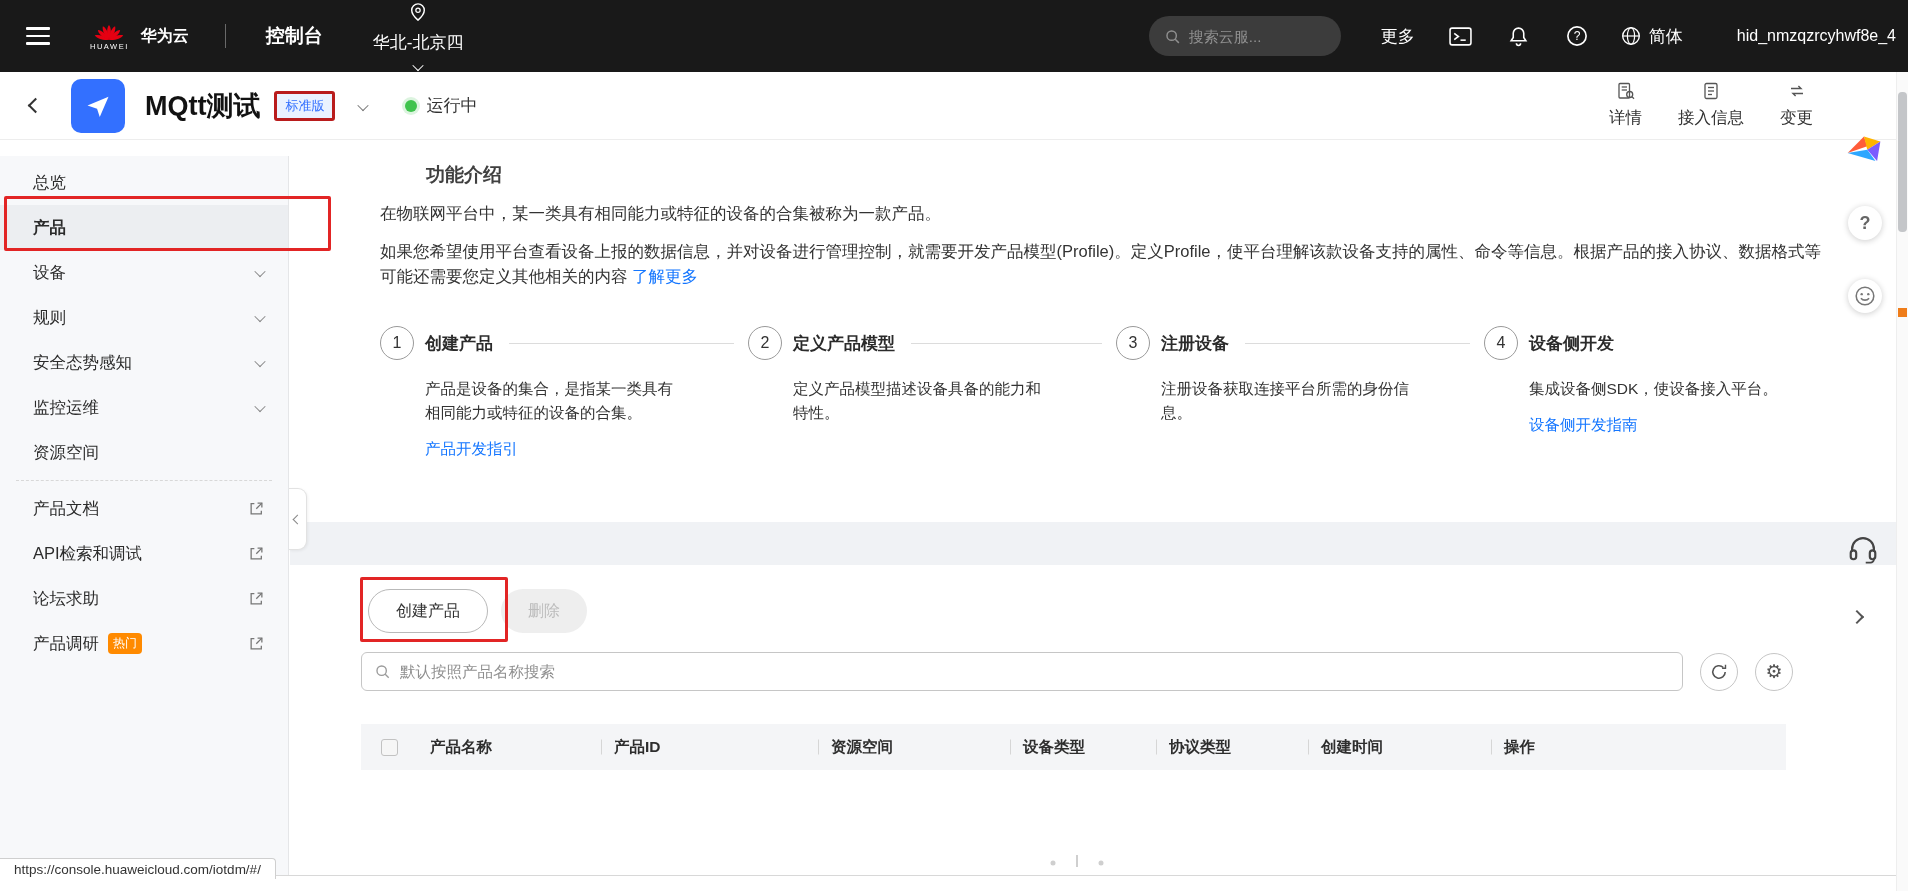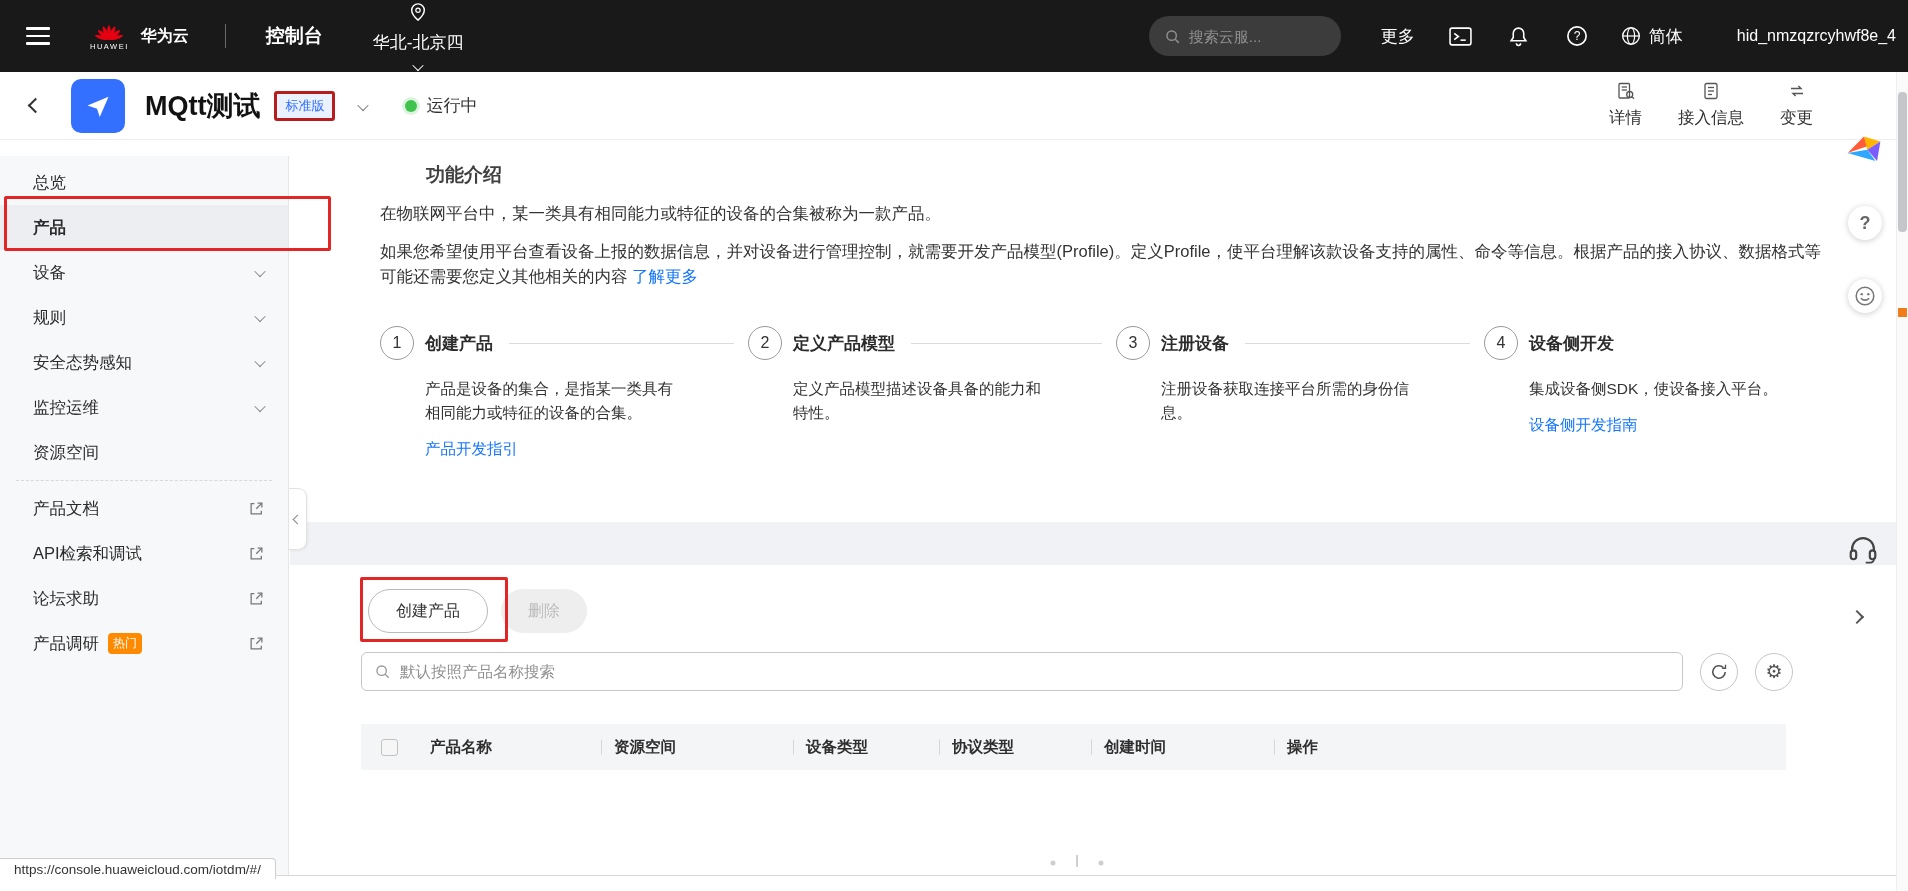--- a/index.html
+++ b/index.html
@@ -433,20 +433,21 @@
       <div class="icon-btn">
         <span>⚙</span>
       </div>
     </div>
 
     <div class="table-head">
       <div class="th th-check">
           <span class="checkbox"></span>
         </div>
       <div class="th col-name">产品名称</div>
+      <div class="th col-id sep">产品ID</div>
       <div class="th col-rs sep">资源空间</div>
       <div class="th col-dt sep">设备类型</div>
       <div class="th col-pt sep">协议类型</div>
       <div class="th col-ct sep">创建时间</div>
       <div class="th col-op sep">操作</div>
     </div>
   </div>
 
   <div class="empty-glyph">
     <svg width="60" height="18" viewBox="0 0 60 18">

